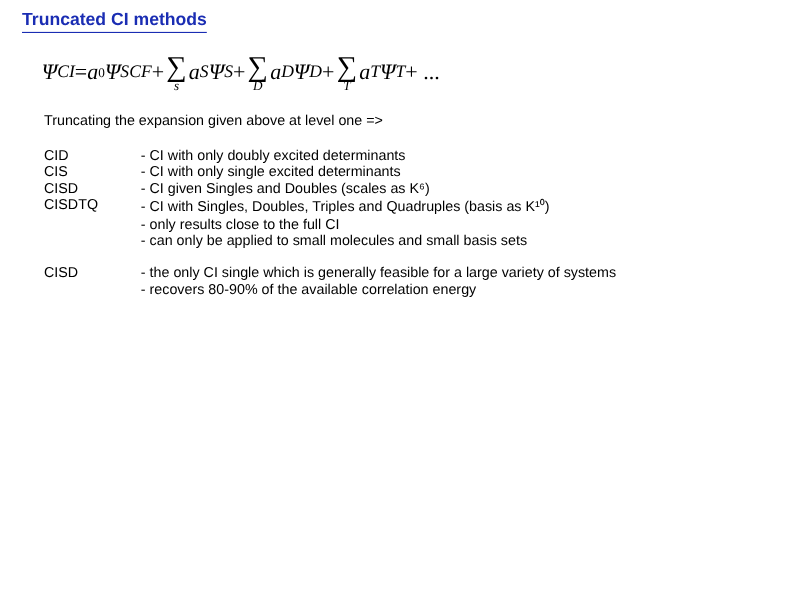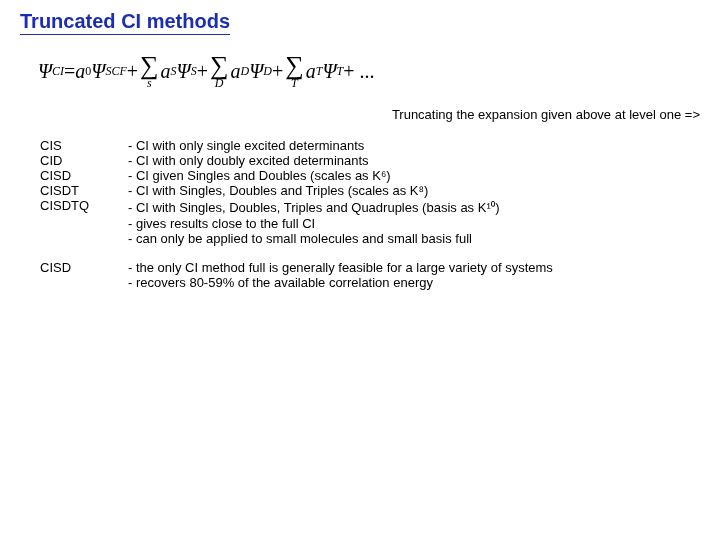--- a/index.html
+++ b/index.html
@@ -11,21 +11,21 @@
     font-family: Verdana, Tahoma, Arial, sans-serif;
     color: #000000;
     font-size: 13px;
   }
   .slide {
     padding: 10px 20px 10px 20px;
   }
   .title {
     color: #1a2db3;
     font-weight: bold;
-    font-size: 20px;
+    font-size: 16px;
     margin-bottom: 14px;
     border-bottom: 1px solid #1a2db3;
     display: inline-block;
     padding-bottom: 1px;
   }
   .equation {
     margin: 4px 0 18px 18px;
   }
   .eq-row {
     display: flex;
@@ -46,32 +46,31 @@
   .sigma-block .sig {
     font-style: normal;
     font-size: 26px;
   }
   .sigma-block .under {
     font-size: 12px;
     font-style: italic;
     margin-top: -2px;
   }
   .sub {
-    font-size: 12px;
+    font-size: 16px;
     vertical-align: sub;
     font-style: italic;
   }
   .nsub {
     font-size: 12px;
     vertical-align: sub;
     font-style: normal;
   }
   .intro {
     margin: 0 0 16px 20px;
-    text-align: right;
   }
   .table {
     display: table;
     margin-left: 20px;
     border-spacing: 0;
   }
   .row {
     display: table-row;
   }
   .cell {
@@ -133,57 +132,51 @@
       <span>Ψ</span>
         <span class="sub">T</span>
       <span class="rm"> + ...</span>
     </div>
   </div>
 
   <div class="intro">Truncating the expansion given above at level one =&gt;</div>
 
   <div class="table">
     <div class="row">
+      <div class="cell label-col">CID</div>
+      <div class="cell">
+        <div class="desc-line">- CI with only doubly excited determinants</div>
+      </div>
+    </div>
+    <div class="row">
       <div class="cell label-col">CIS</div>
       <div class="cell">
         <div class="desc-line">- CI with only single excited determinants</div>
-      </div>
-    </div>
-    <div class="row">
-      <div class="cell label-col">CID</div>
-      <div class="cell">
-        <div class="desc-line">- CI with only doubly excited determinants</div>
       </div>
     </div>
     <div class="row">
       <div class="cell label-col">CISD</div>
       <div class="cell">
         <div class="desc-line">- CI given Singles and Doubles (scales as K⁶)</div>
       </div>
     </div>
     <div class="row">
-      <div class="cell label-col">CISDT</div>
-      <div class="cell">
-        <div class="desc-line">- CI with Singles, Doubles and Triples (scales as K⁸)</div>
-      </div>
-    </div>
-    <div class="row">
       <div class="cell label-col">CISDTQ</div>
       <div class="cell">
         <div class="desc-line">- CI with Singles, Doubles, Triples and Quadruples (basis as K¹⁰)</div>
-        <div class="desc-line">- gives results close to the full CI</div>
-        <div class="desc-line">- can only be applied to small molecules and small basis full</div>
+        <div class="desc-line">- only results close to the full CI</div>
+        <div class="desc-line">- can only be applied to small molecules and small basis sets</div>
       </div>
     </div>
     <div class="row">
         <div class="cell gap"></div>
         <div class="cell gap"></div>
       </div>
     <div class="row">
       <div class="cell label-col">CISD</div>
       <div class="cell">
-        <div class="desc-line">- the only CI method full is generally feasible for a large variety of systems</div>
-        <div class="desc-line">- recovers 80-59% of the available correlation energy</div>
+        <div class="desc-line">- the only CI single which is generally feasible for a large variety of systems</div>
+        <div class="desc-line">- recovers 80-90% of the available correlation energy</div>
       </div>
     </div>
   </div>
 
 </div>
 
 </body></html>

